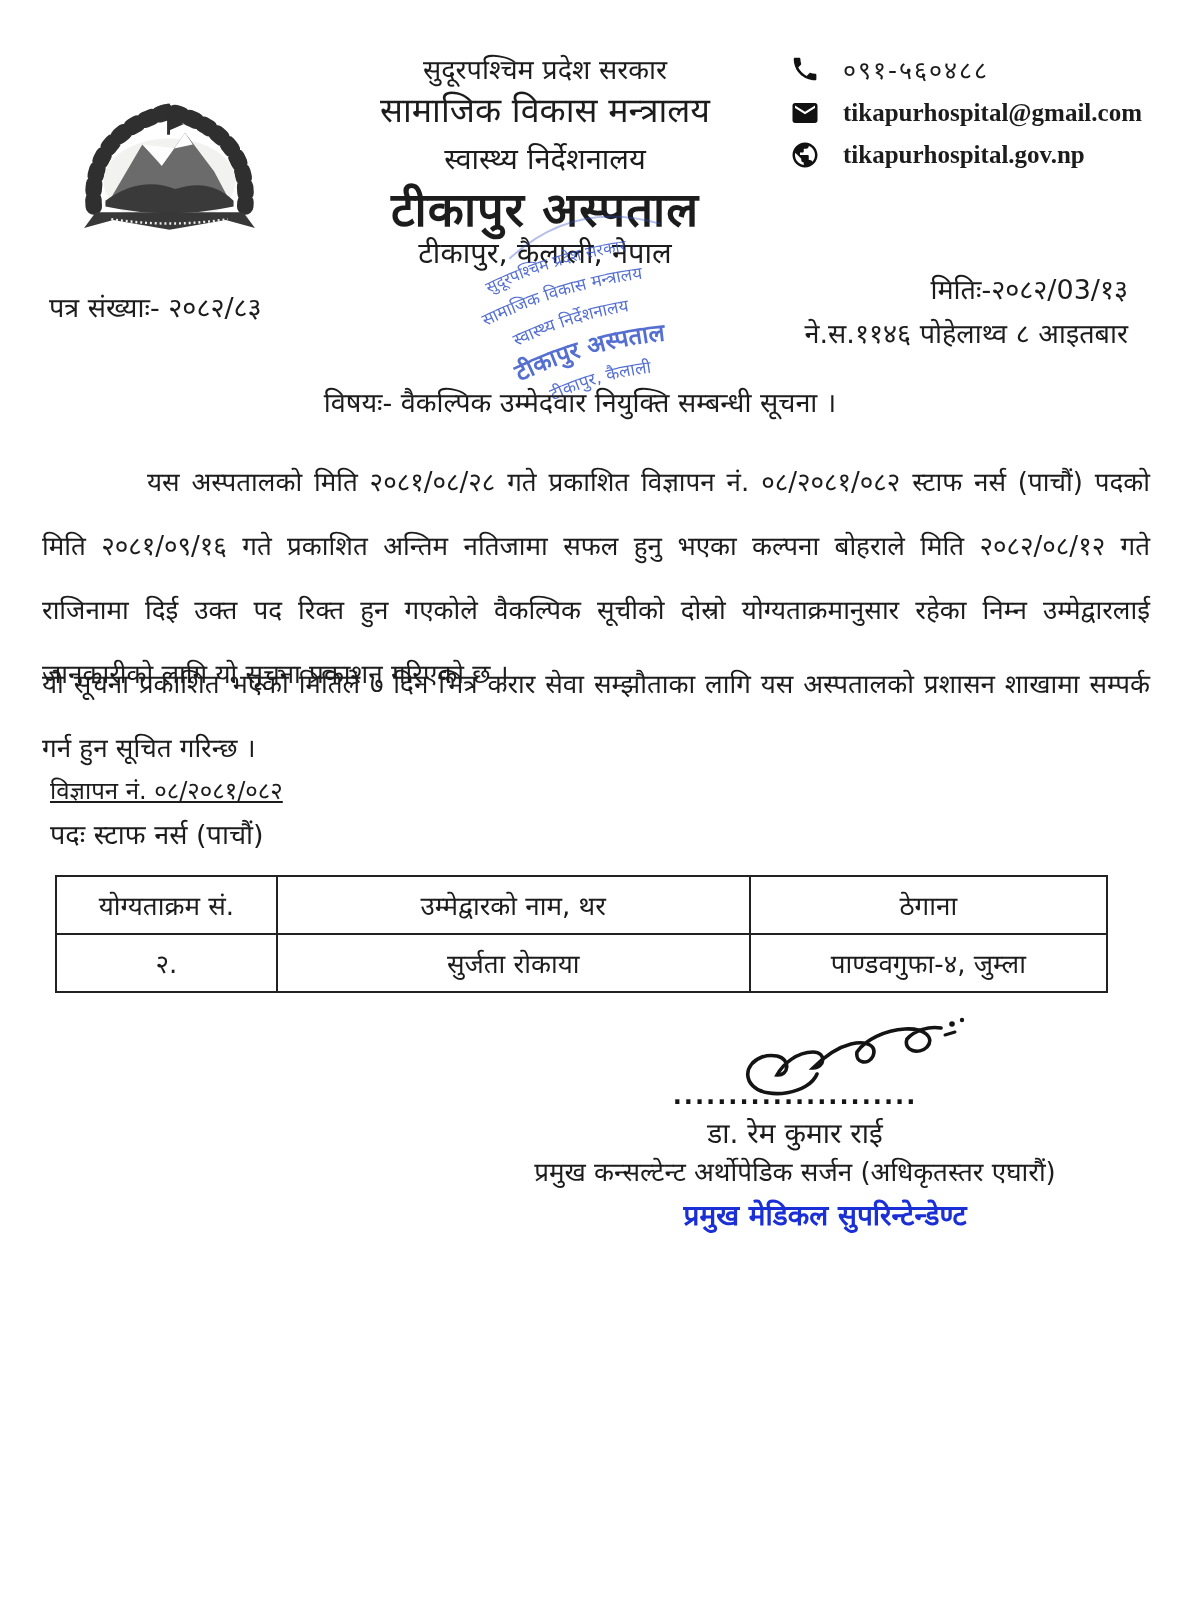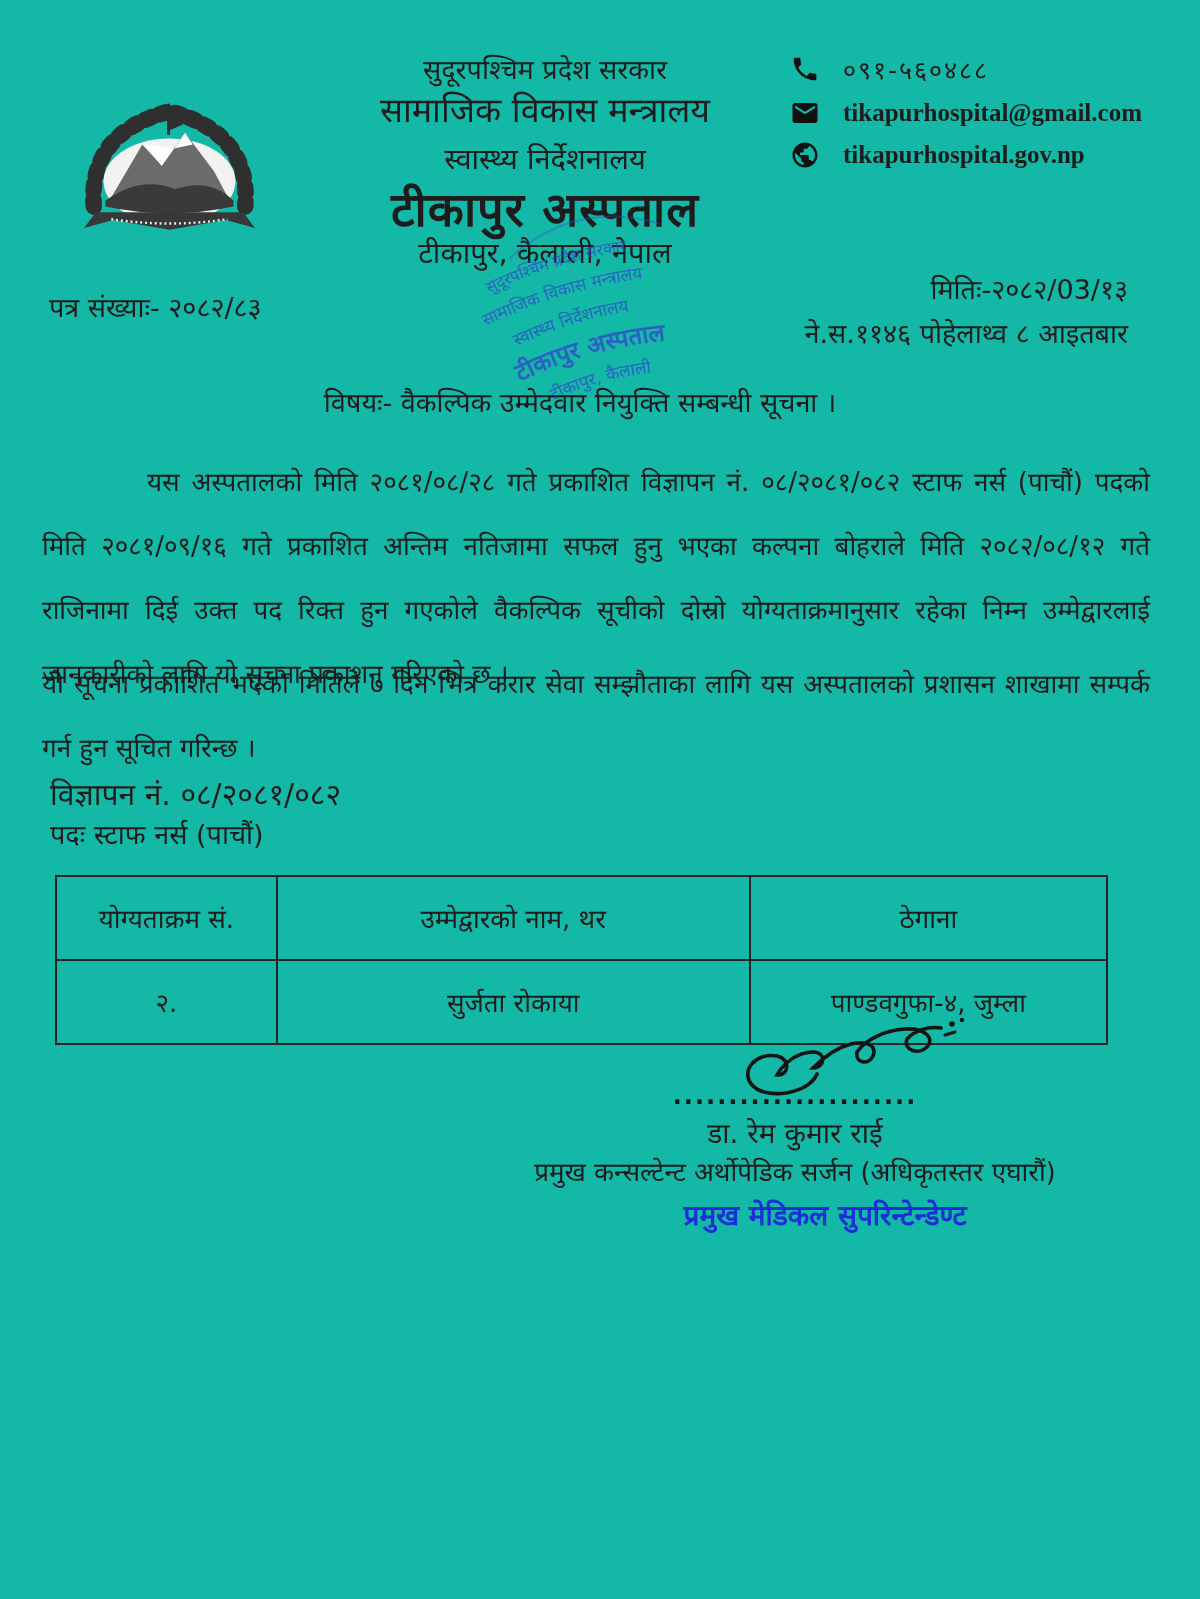--- a/index.html
+++ b/index.html
@@ -1,20 +1,20 @@
 <!DOCTYPE html>
 <html><head>
 <meta charset="utf-8">
 <style>
   html,body{margin:0;padding:0;background:#e9e9e9;}
   .page{
     position:relative;
     width:1200px;height:1599px;
     margin:0 auto;
-    background:#14b8a6;
+    background:#ffffff;
     font-family:"DejaVu Sans",sans-serif;
     color:#1c1c1c;
     overflow:hidden;
   }
   .abs{position:absolute;}
   
   .h-center{left:310px;width:470px;text-align:center;}
   .h-gov{top:50px;font-size:27px;}
   .h-min{top:86px;font-size:34px;}
   .h-dir{top:138px;font-size:29px;}
@@ -29,28 +29,28 @@
   .latin{font-family:Liberation Serif, serif;font-weight:bold;font-size:25px;}
   
   .letterno{left:49px;top:288px;font-size:27px;}
   .dates{right:72px;top:268px;width:420px;text-align:right;font-size:27px;line-height:44px;}
   
   .subject{left:0;top:383px;width:1160px;text-align:center;font-size:27px;}
   
   .para{left:42px;width:1108px;font-size:26px;line-height:64px;text-align:justify;}
   .para1{top:450px;text-indent:105px;}
   .para2{top:652px;}
-  .adline{left:50px;top:773px;font-size:30px;}
+  .adline{left:50px;top:773px;font-size:24px;text-decoration:underline;}
   .postline{left:50px;top:815px;font-size:27px;}
   
   .vtable{left:55px;top:875px;width:1053px;border-collapse:collapse;}
   .vtable th,.vtable td{
     border:2px solid #222;
     font-size:26px;font-weight:normal;
-    text-align:center;padding:23px 4px;
+    text-align:center;padding:10px 4px;
   }
   .vtable th:nth-child(1),.vtable td:nth-child(1){width:21%;}
   .vtable th:nth-child(2),.vtable td:nth-child(2){width:45%;}
   .vtable th:nth-child(3),.vtable td:nth-child(3){width:34%;}
   
   .sig-svg{left:725px;top:1002px;width:250px;height:100px;}
   .sig-dots{left:615px;top:1082px;width:360px;text-align:center;font-size:24px;font-weight:bold;letter-spacing:2px;color:#151515;}
   .sig-name{left:515px;top:1113px;width:560px;text-align:center;font-size:28px;}
   .sig-title{left:405px;top:1153px;width:780px;text-align:center;font-size:26px;}
   .sig-desig{left:545px;top:1195px;width:560px;text-align:center;font-size:28px;font-weight:bold;color:#1b2fd6;}

